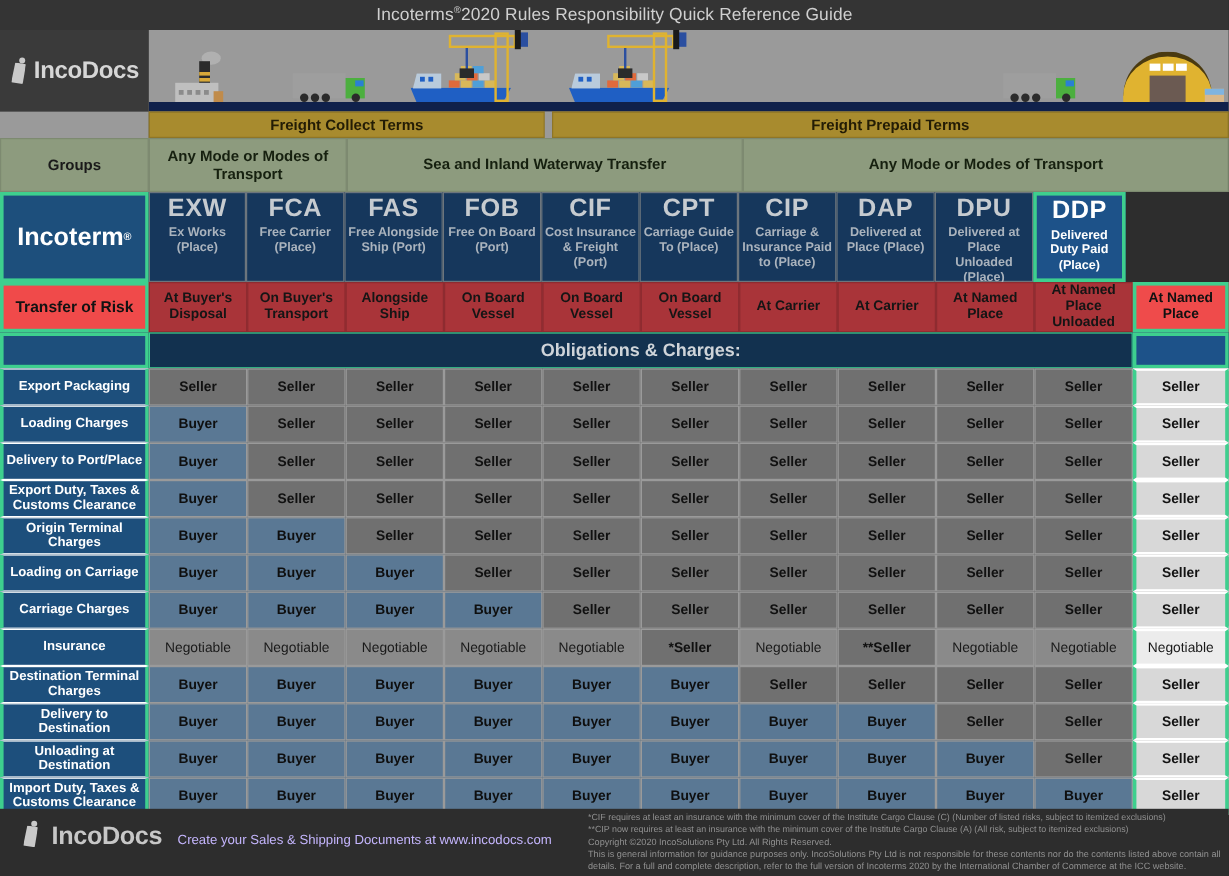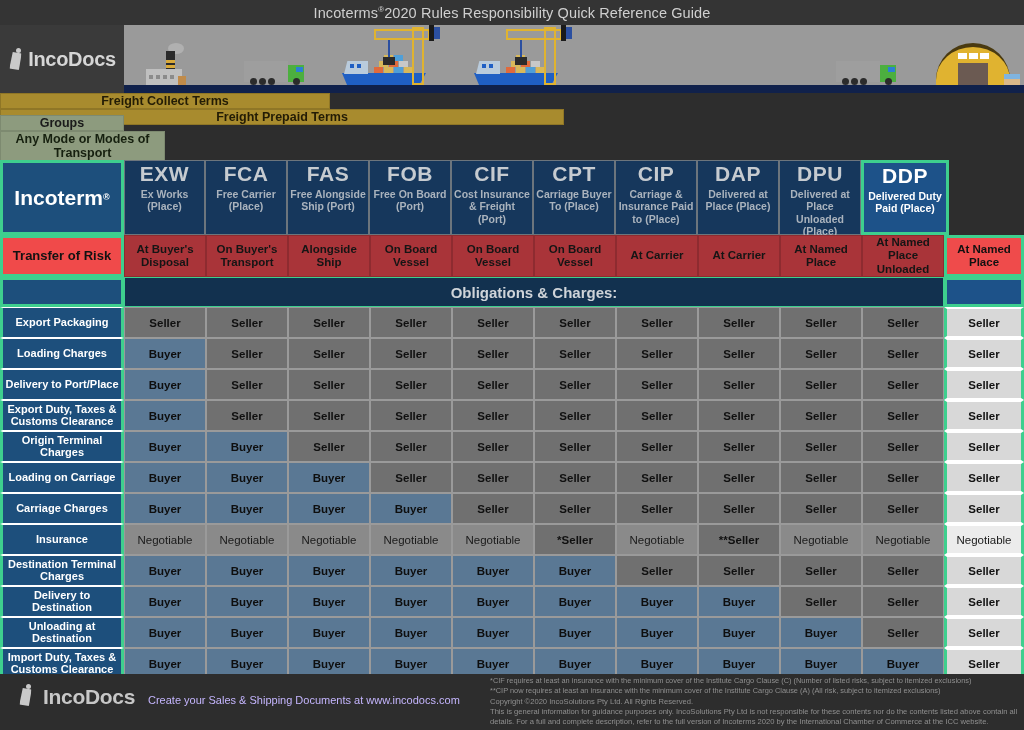--- a/index.html
+++ b/index.html
@@ -88,30 +88,30 @@
   .warehouse .crate { position:absolute; right:-10px; bottom:0; width:16px; height:11px; background:#d9b88a;}
   .warehouse .crate2 { position:absolute; right:-10px; bottom:6px; width:16px; height:5px; background:#7fb4e0;}
 
   
   .grid { position: absolute; left: 0; top: 93px; width: 1024px; }
   .row { display: flex; width: 1024px; }
   .c-group { width: 124px; flex: none; }
   .cell { flex: none; border: 0; }
 
   
-  .band-row { height: 22px; flex-direction: column; }
+  .band-row { height: 22px; }
   .band-spacer { background: #9a9a9a; }
   .band-gold {
     background: #a88b2e; color: #231c05; font-weight: bold; font-size: 12.5px;
     display: flex; align-items: center; justify-content: center;
     border: 1px solid #8f7626;
   }
 
   
-  .mode-row { height: 45px; flex-direction: column; }
+  .mode-row { height: 45px; }
   .mode-cell {
     background: #8d9b7e; color: #16200f; font-weight: bold; font-size: 12.5px;
     display: flex; align-items: center; justify-content: center; text-align: center;
     border: 1px solid #7d8a70; line-height: 1.15; padding: 0 4px;
   }
   .groups-cell {
     background: #8d9b7e; color: #1a1a1a; font-weight: bold; font-size: 12.5px;
     display:flex; align-items:center; justify-content:center;
     border:1px solid #7d8a70;
   }
@@ -342,35 +342,35 @@
       <div class="cell term-cell" style="width:82px">
         <span class="abbr">FOB</span>
         <span class="full">Free On Board (Port)</span>
         </div>
       <div class="cell term-cell" style="width:82px">
         <span class="abbr">CIF</span>
         <span class="full">Cost Insurance &amp; Freight (Port)</span>
         </div>
       <div class="cell term-cell" style="width:82px">
         <span class="abbr">CPT</span>
-        <span class="full">Carriage Buyer To (Place)</span>
+        <span class="full">Carriage Guide To (Place)</span>
         </div>
       <div class="cell term-cell" style="width:82px">
         <span class="abbr">CIP</span>
         <span class="full">Carriage &amp; Insurance Paid to (Place)</span>
         </div>
       <div class="cell term-cell" style="width:82px">
         <span class="abbr">DAP</span>
         <span class="full">Delivered at Place (Place)</span>
         </div>
       <div class="cell term-cell" style="width:82px">
         <span class="abbr">DPU</span>
         <span class="full">Delivered at Place Unloaded (Place)</span>
         </div>
-      <div class="cell term-cell hl" style="width:88px">
+      <div class="cell term-cell hl" style="width:77px">
         <span class="abbr">DDP</span>
         <span class="full">Delivered Duty Paid (Place)</span>
         </div>
     </div>
 
     <div class="row risk-row">
       <div class="c-group sidelabel side-risk">Transfer of Risk</div>
       <div class="cell risk-cell" style="width:82px">At Buyer's Disposal</div>
       <div class="cell risk-cell" style="width:82px">On Buyer's Transport</div>
       <div class="cell risk-cell" style="width:82px">Alongside Ship</div>

